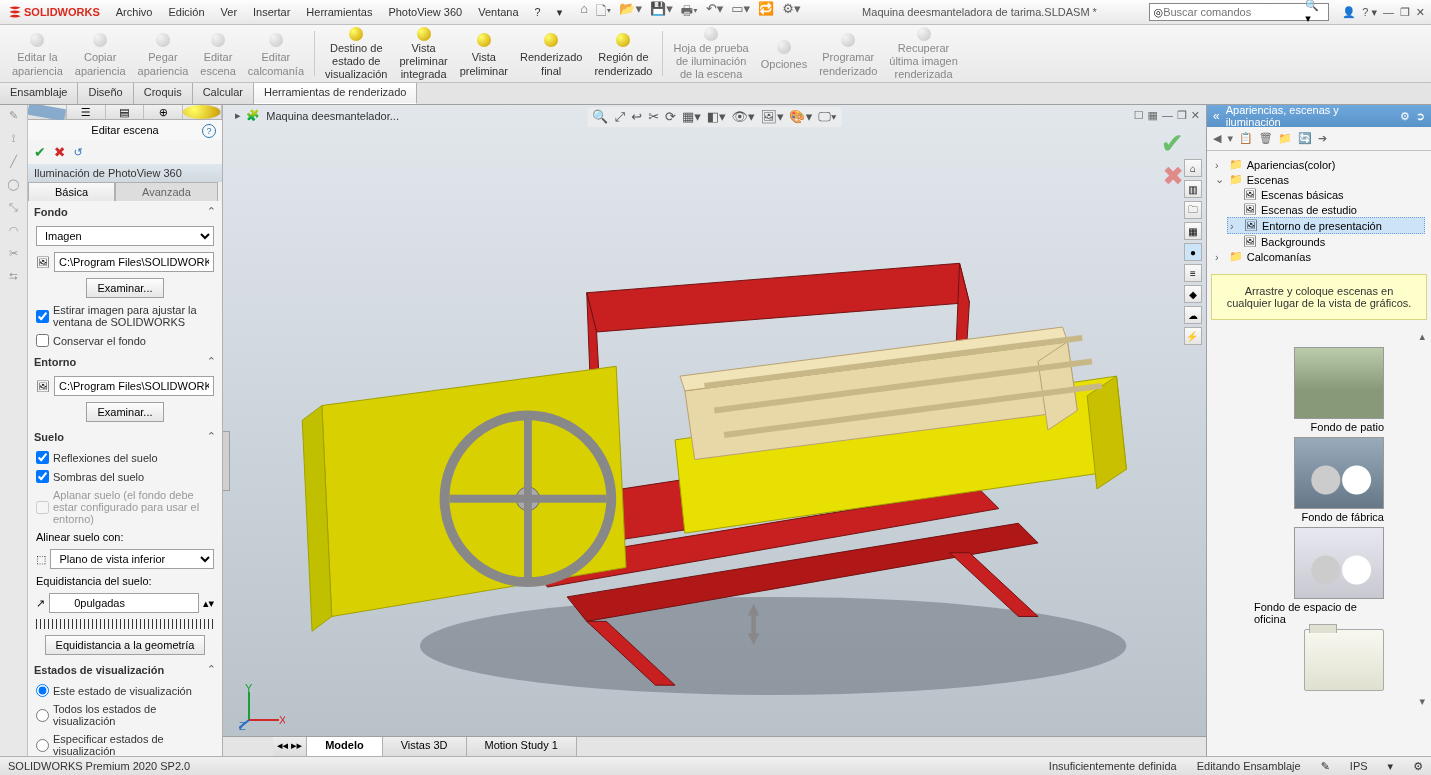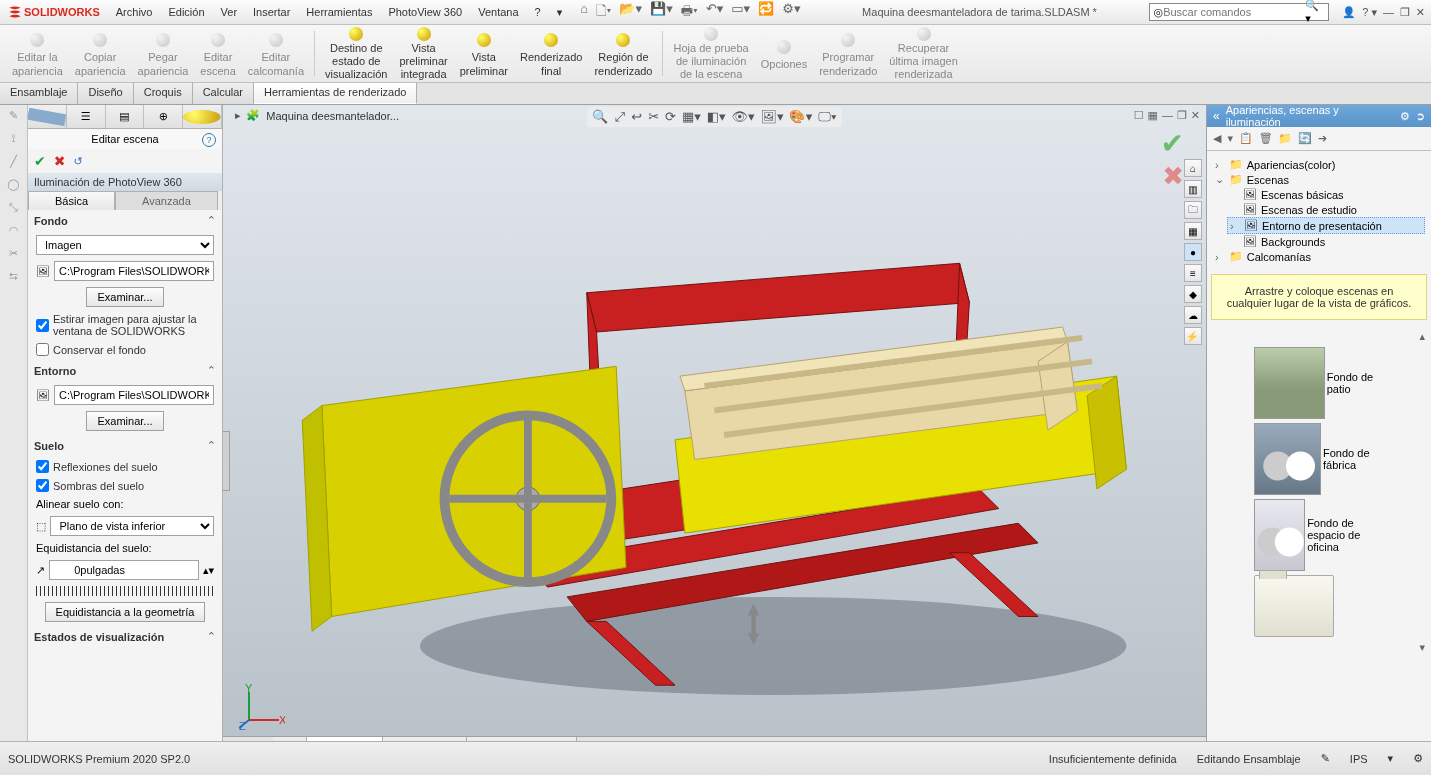--- a/index.html
+++ b/index.html
@@ -85,27 +85,27 @@
 .tp-head{height:22px; background:linear-gradient(#6fa8dc,#5a93c8); color:#fff; display:flex; align-items:center; padding:0 6px; gap:6px;}
 .tp-head .arrows{font-size:12px;}
 .tp-toolbar{height:24px; display:flex; align-items:center; gap:6px; padding:0 6px; border-bottom:1px solid #c0c0c0;}
 .tp-toolbar span{color:#666;}
 .tp-tree{padding:6px; flex:0 0 auto;}
 .tp-tree .node{display:flex; align-items:center; gap:4px; padding:1px 2px;}
 .tp-tree .node.sel{background:#cde3f8; border:1px dotted #6a9ed8;}
 .tp-tree .lv1{margin-left:14px;}
 .tp-hint{margin:4px; padding:10px; background:#ffffcc; border:1px solid #d8d87a; text-align:center; color:#333;}
 .tp-thumbs{flex:1; overflow-y:auto; padding:6px; display:flex; flex-direction:column; gap:4px; align-items:center;}
-.thumb{width:130px; display:flex; align-items:center; gap:2px;}
+.thumb{width:130px; display:flex; flex-direction:column; align-items:flex-end; gap:2px;}
 .thumb .img{width:90px; height:72px; border:1px solid #999; background:#ddd;}
 .thumb .folder{width:80px;height:62px;border:1px solid #aaa; background:linear-gradient(#f8f8f0,#e0e0d0); border-radius:2px; position:relative;}
 .thumb .folder::before{content:"";position:absolute;top:-6px;left:4px;width:26px;height:8px;background:#e0e0d0;border:1px solid #aaa;border-bottom:none;}
 
 
-.status{position:absolute; left:0; right:0; bottom:0; height:34px; background:linear-gradient(#f0f0f0,#e0e0e0); border-top:1px solid #b0b0b0; display:flex; align-items:center; padding:0 8px; color:#333; gap:20px;}
+.status{position:absolute; left:0; right:0; bottom:0; height:19px; background:linear-gradient(#f0f0f0,#e0e0e0); border-top:1px solid #b0b0b0; display:flex; align-items:center; padding:0 8px; color:#333; gap:20px;}
 .status .spacer{flex:1;}
 
 
 .ic-sphere{width:14px;height:14px;border-radius:50%;background:radial-gradient(circle at 30% 30%,#ff6,#c90);}
 .ic-cube{width:12px;height:12px;background:#8ac;transform:rotate(10deg);}
 svg{display:block;}
 
 
 .model-area{position:absolute; top:70px; left:40px; right:60px; bottom:60px;}
 </style>
@@ -353,20 +353,24 @@
       </div>
     <div class="panel-body">
       <label class="chk">
           <input type="checkbox" checked="" style="">
           <span>Reflexiones del suelo</span>
         </label>
       <label class="chk">
           <input type="checkbox" checked="" style="">
           <span>Sombras del suelo</span>
         </label>
+      <label class="chk dis">
+          <input type="checkbox" disabled="" style="">
+          <span>Aplanar suelo (el fondo debe estar configurado para usar el entorno)</span>
+        </label>
       <div>Alinear suelo con:</div>
       <div class="row">
         <span>⬚</span>
         <select><option>Plano de vista inferior</option></select>
       </div>
       <div>Equidistancia del suelo:</div>
       <div class="row">
         <span>↗</span>
         <input type="text" style="flex: 1 1 0%; padding-left: 24px;" value="0pulgadas">
         <span>▴▾</span>
@@ -374,20 +378,35 @@
       <div style="height:10px;background:repeating-linear-gradient(90deg,#333 0 1px,transparent 1px 4px);"></div>
       <div class="row" style="justify-content:center">
           <button>Equidistancia a la geometría</button>
         </div>
     </div>
 
     <div class="collapsible">
         <b>Estados de visualización</b>
         <span class="chev">⌃</span>
       </div>
+    <div class="panel-body">
+      <label class="chk">
+          <input type="radio" name="ev" checked="" style="">
+          <span>Este estado de visualización</span>
+        </label>
+      <label class="chk">
+          <input type="radio" name="ev" style="">
+          <span>Todos los estados de visualización</span>
+        </label>
+      <label class="chk">
+          <input type="radio" name="ev" style="">
+          <span>Especificar estados de visualización</span>
+        </label>
+
+    </div>
   </div>
 
   <div class="viewport">
     <div class="collapse-handle"></div>
     <div class="bread">
       <span class="tri">▸</span>
       <span>🧩</span>
       <span>Maquina deesmantelador...</span>
     </div>
     <div class="vp-toolbar">

